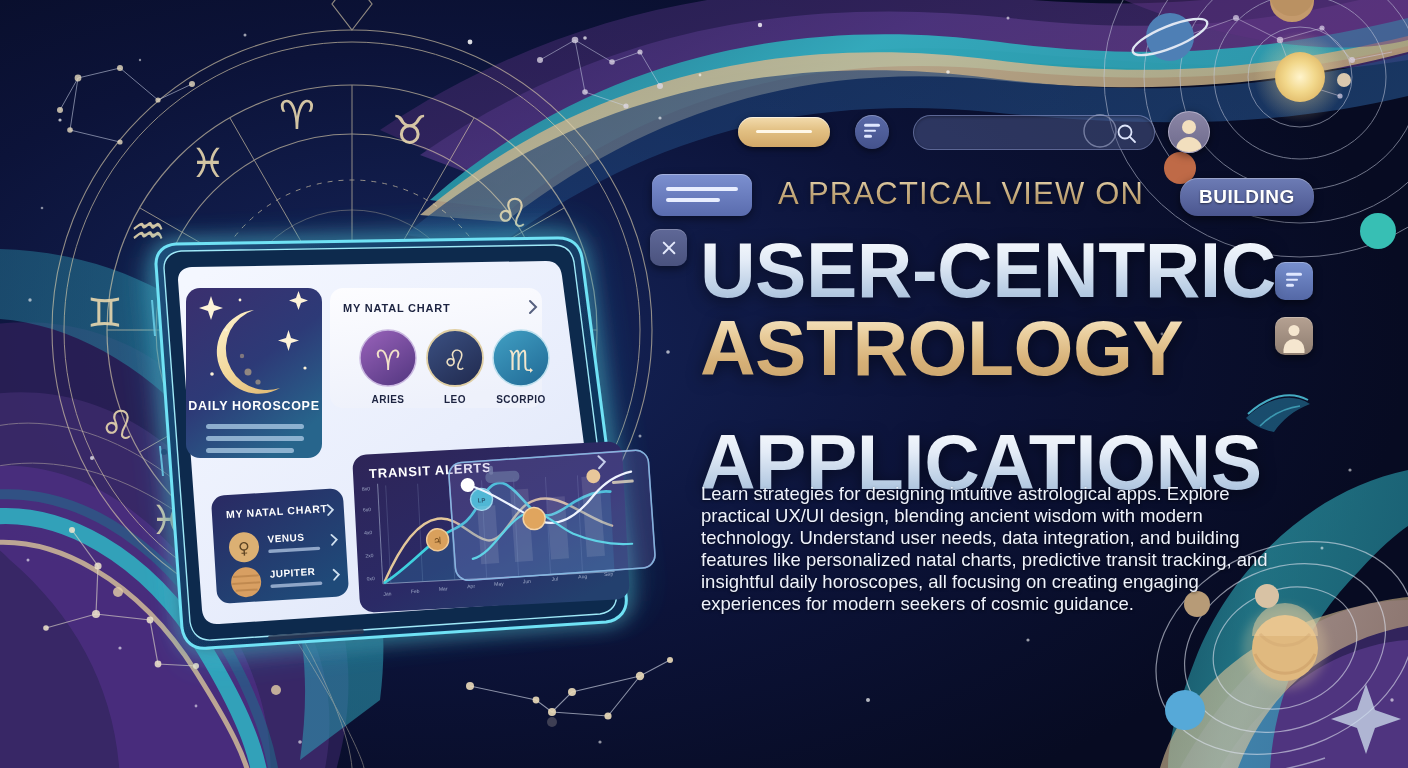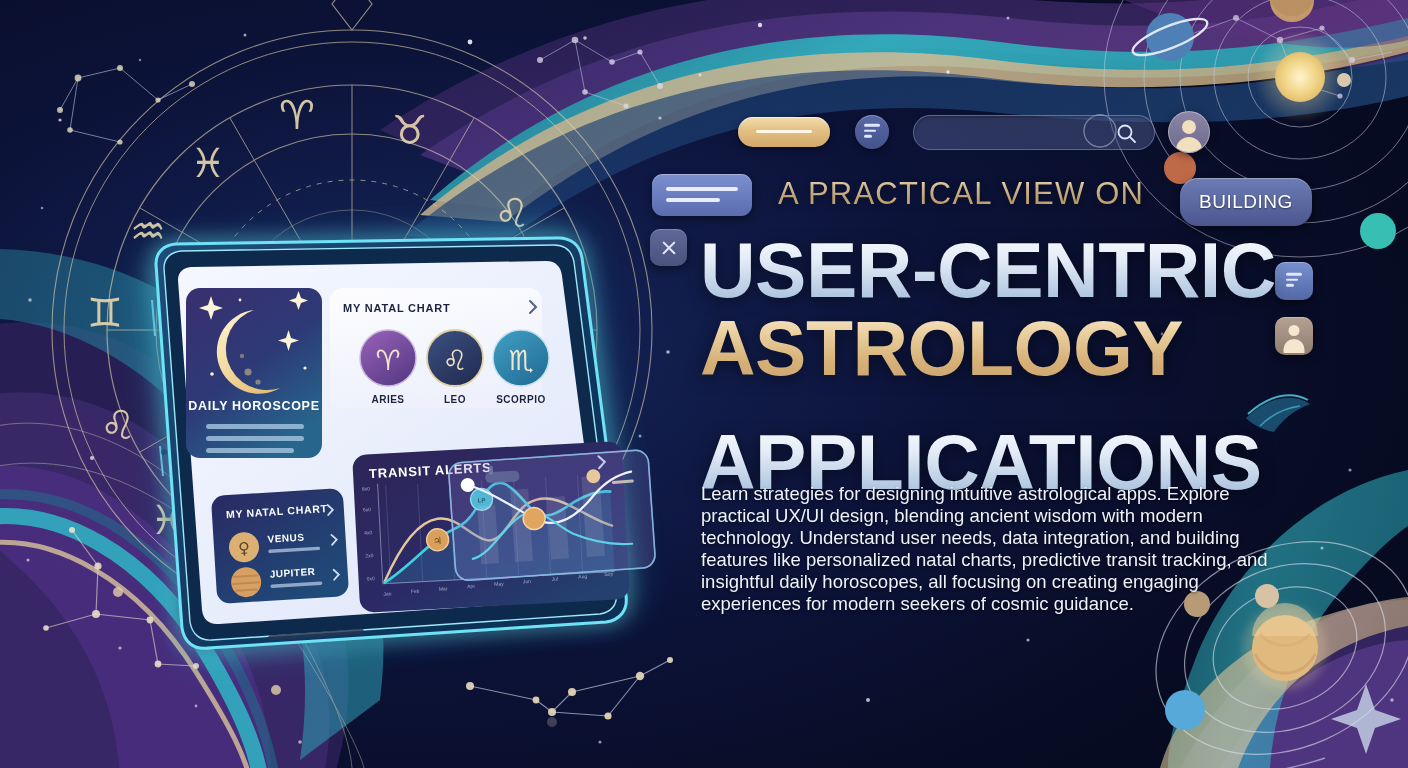--- a/index.html
+++ b/index.html
@@ -74,25 +74,25 @@
     box-shadow:0 3px 8px rgba(0,0,0,.45), inset 0 1px 0 rgba(255,255,255,.22);
   }
   .x-btn b, .x-btn u {
     position:absolute; left:50%; top:50%; width:17px; height:2.2px; background:#e3e8fb;
     border-radius:2px; display:block;
   }
   .x-btn b { transform:translate(-50%,-50%) rotate(45deg); }
   .x-btn u { transform:translate(-50%,-50%) rotate(-45deg); }
 
   .building-badge {
-    position:absolute; left:1180px; top:178px; height:48px; padding:8px 19px;
+    position:absolute; left:1180px; top:178px; height:38px; padding:8px 19px;
     border-radius:18px; display:flex; align-items:center;
     background:linear-gradient(180deg,#6d7cb5 0%,#4b568f 100%);
     box-shadow:0 3px 9px rgba(0,0,0,.5), inset 0 1px 0 rgba(255,255,255,.3);
-    font-size:19px; font-weight:normal; letter-spacing:.5px; color:#fff;
+    font-size:19px; font-weight:bold; letter-spacing:.5px; color:#fff;
     text-shadow:0 1px 2px rgba(0,0,0,.5);
   }
 
   .side-btn {
     position:absolute; width:38px; height:38px; border-radius:10px;
     box-shadow:0 3px 9px rgba(0,0,0,.5), inset 0 1px 0 rgba(255,255,255,.28);
   }
   .side-btn.menu { left:1275px; top:262px;
     background:linear-gradient(180deg,#7890cf 0%,#5468a6 100%); }
   .side-btn.user { left:1275px; top:317px;

